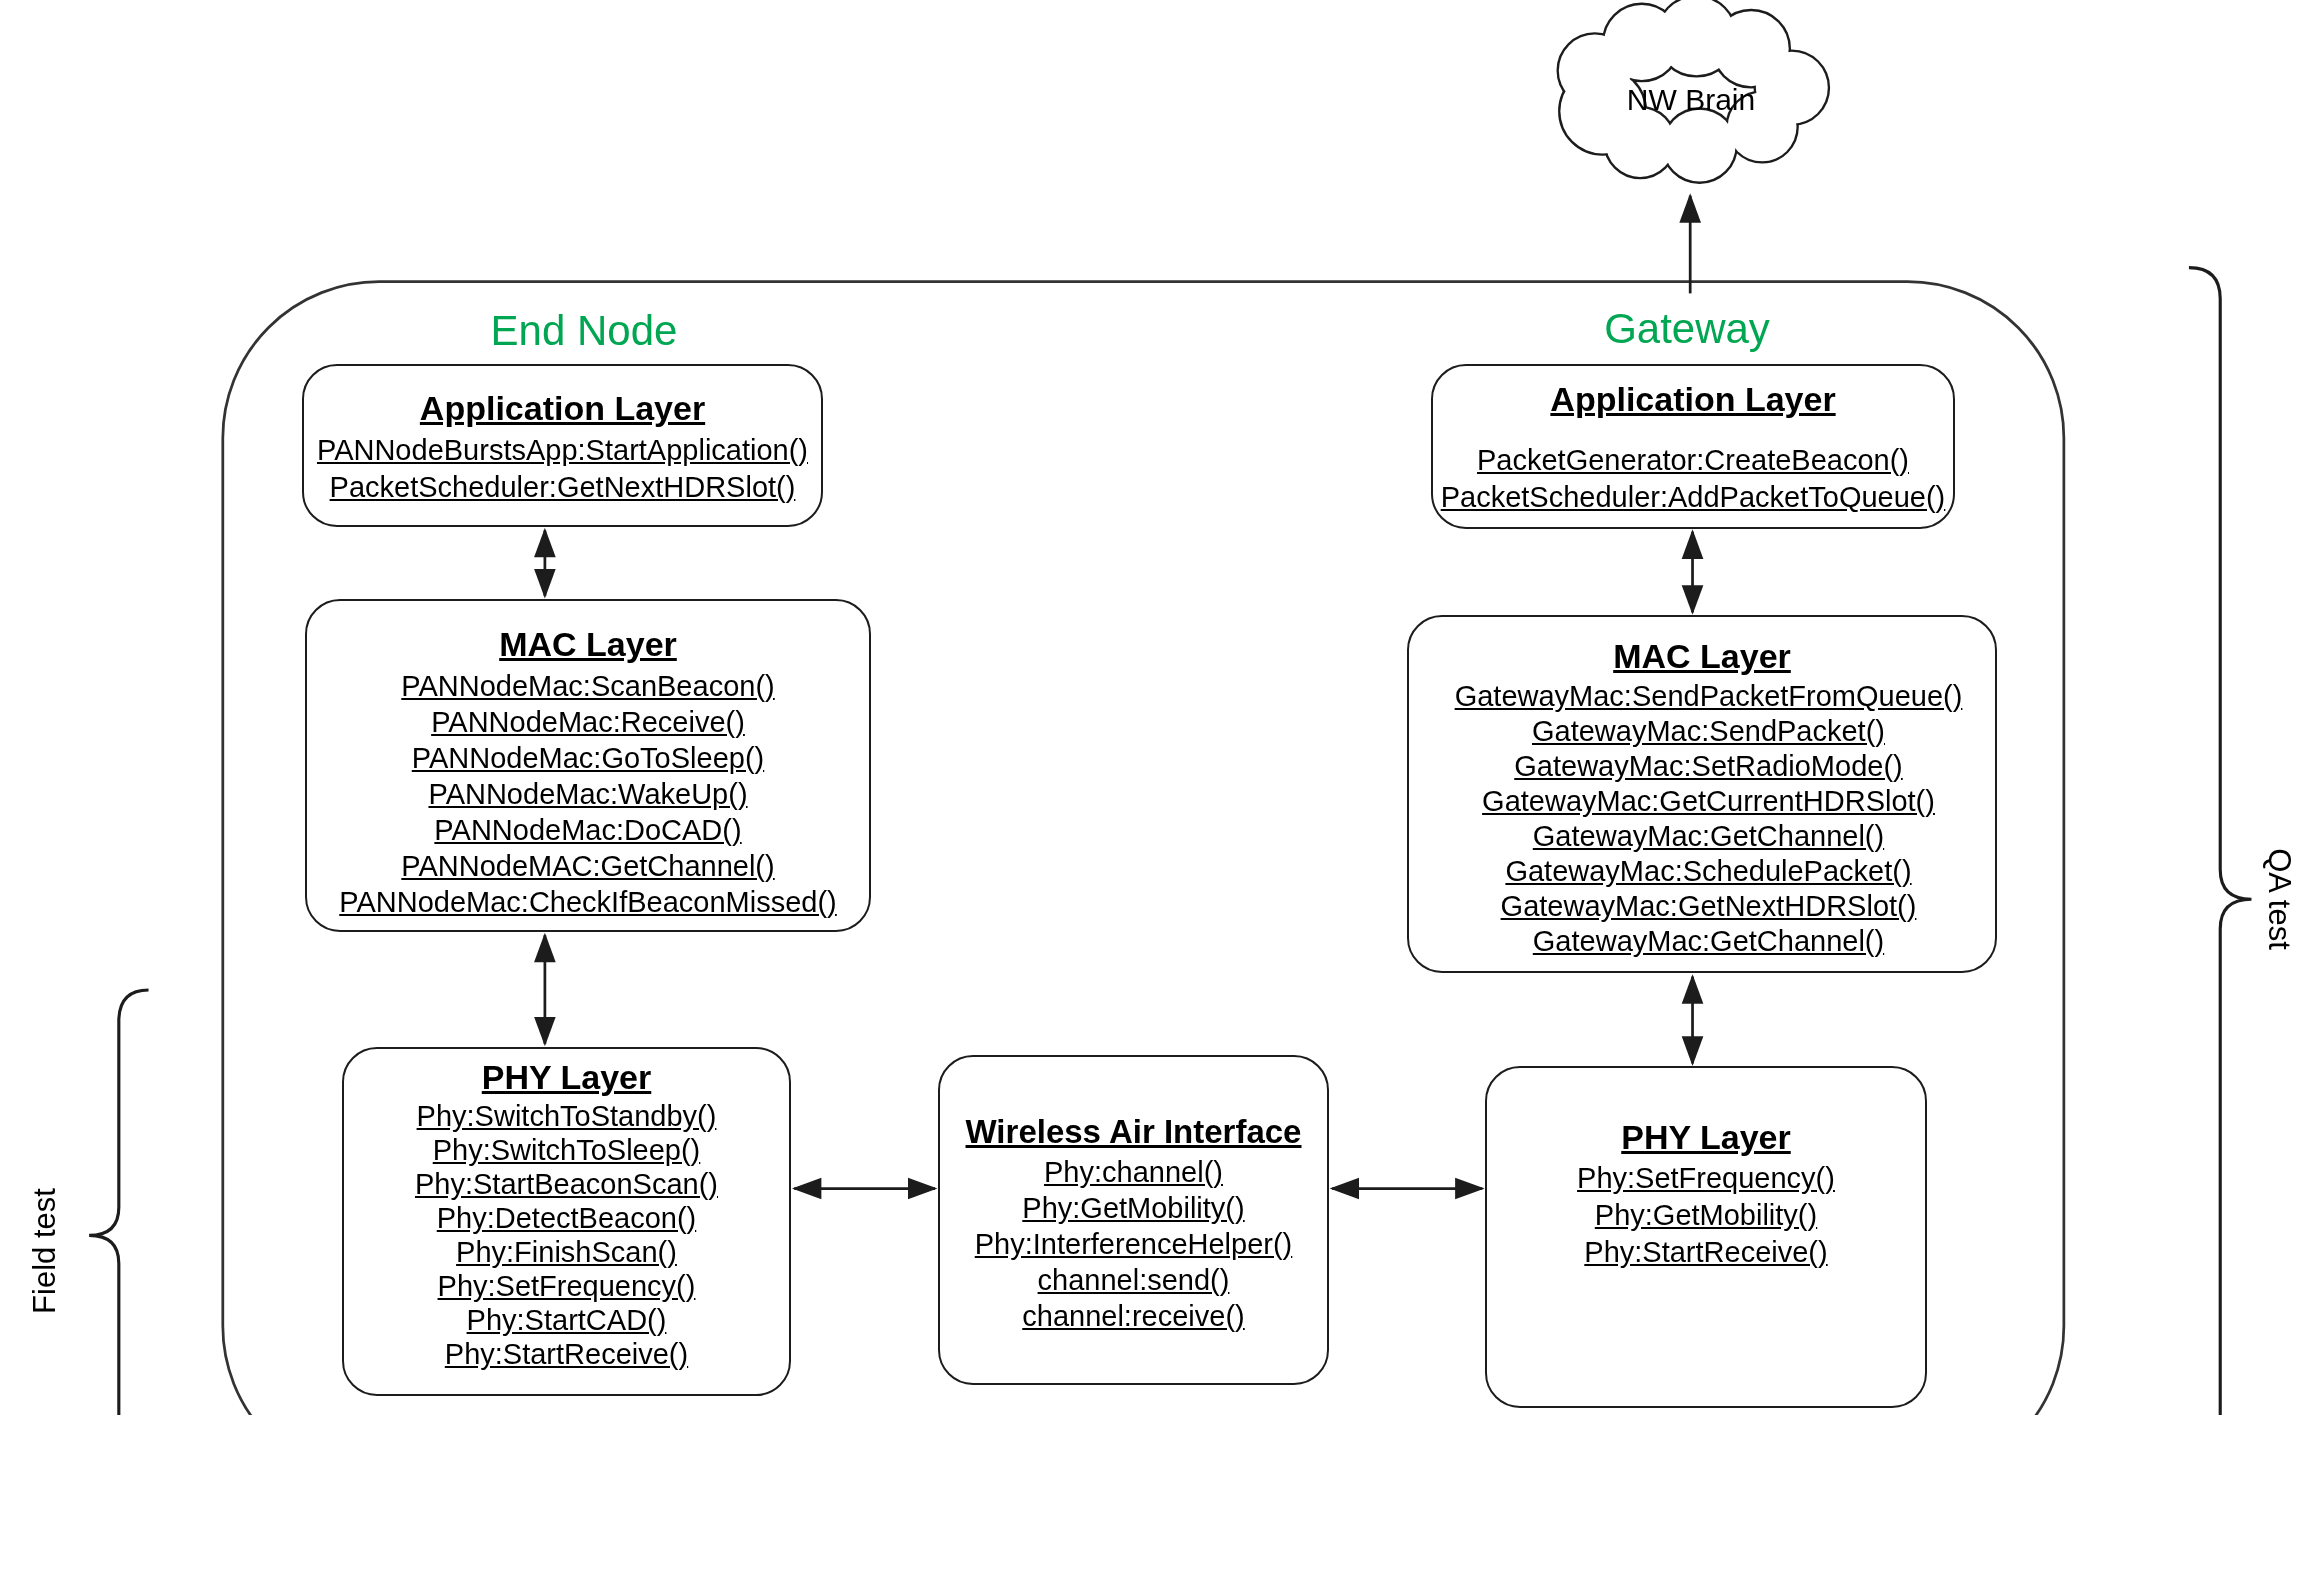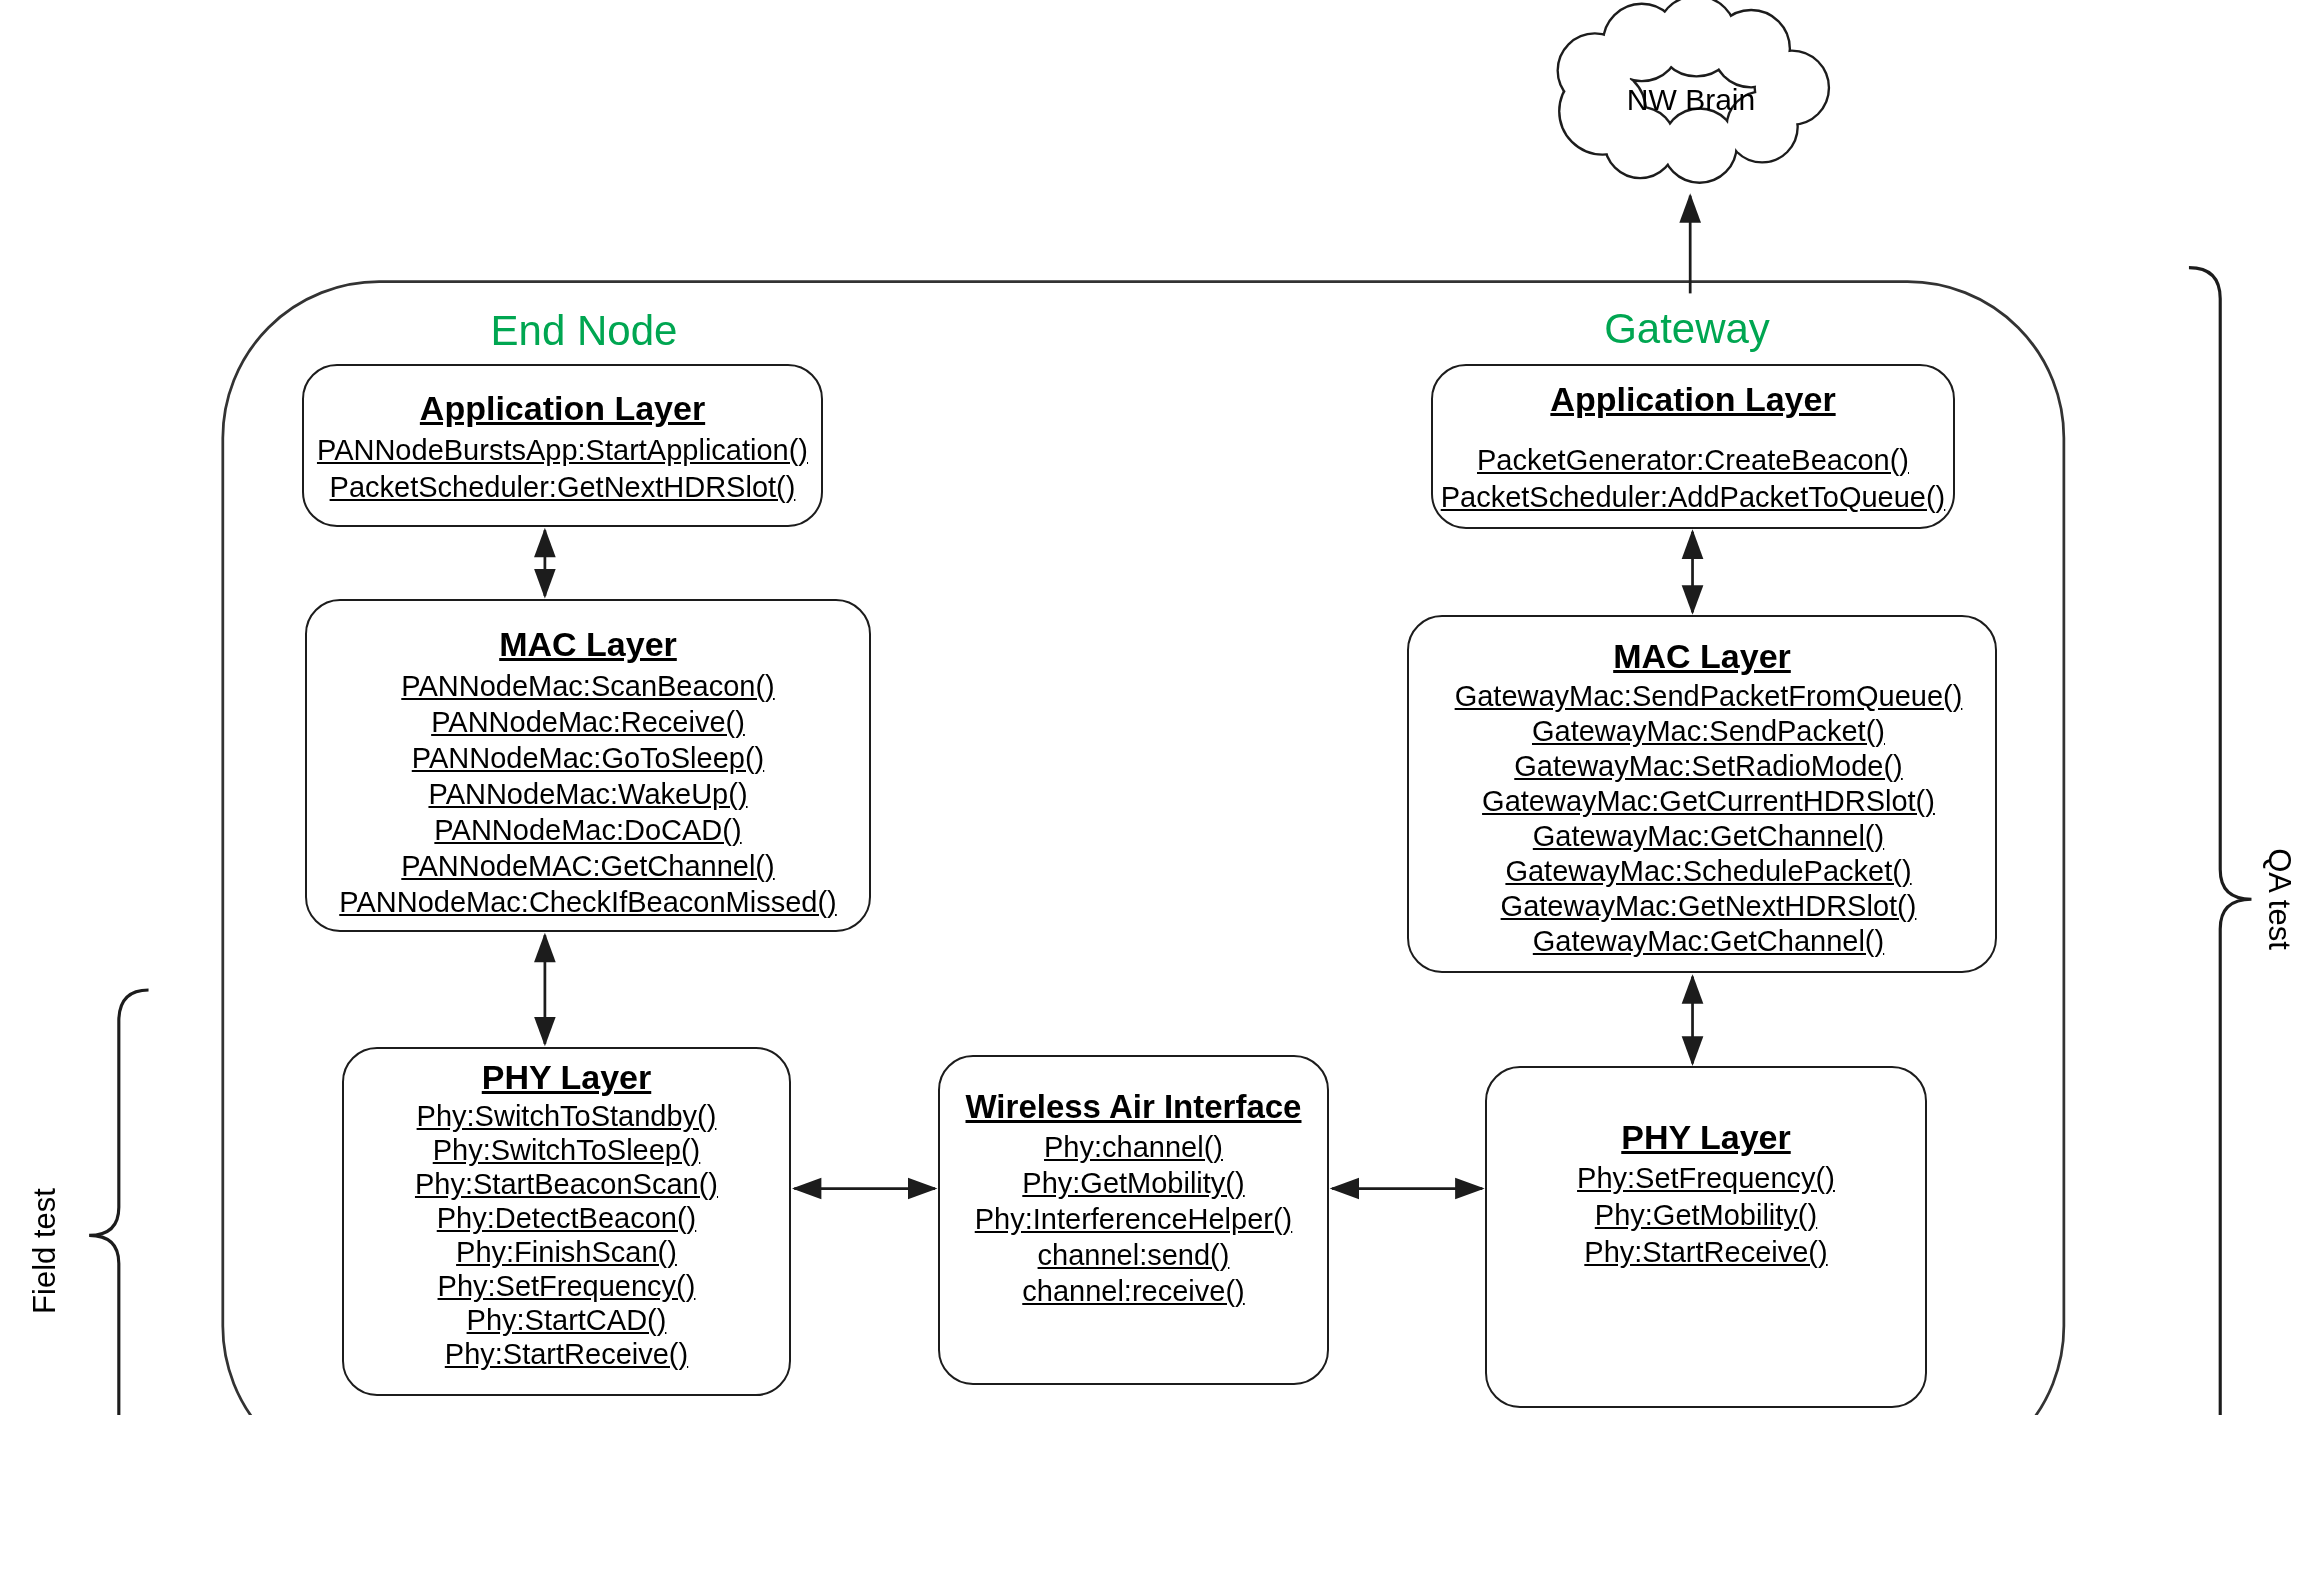--- a/index.html
+++ b/index.html
@@ -19,21 +19,21 @@
   #end-app .title{line-height:47px;}
   #end-app .m{line-height:37px;}
 
   #end-mac{left:305px;top:599px;width:566px;height:333px;padding-top:20.3px;}
   #end-mac .title{line-height:47px;}
 
   #end-phy{left:342px;top:1047px;width:449px;height:349px;padding-top:6.3px;}
   #end-phy .title{line-height:44px;}
   #end-phy .m{line-height:34px;}
 
-  #air{left:938px;top:1055px;width:391px;height:330px;padding-top:28px;}
+  #air{left:938px;top:1055px;width:391px;height:330px;padding-top:53px;}
   #air .title{font-size:33px;line-height:44px;}
 
   #gw-app{left:1431px;top:364px;width:524px;height:165px;padding-top:11px;}
   #gw-app .title{line-height:45px;}
   #gw-app .gap{height:20.3px;}
   #gw-app .m{line-height:37px;}
 
   #gw-mac{left:1407px;top:615px;width:590px;height:358px;padding-top:17px;}
   #gw-mac .title{line-height:45px;}
   #gw-mac .m{line-height:35px;margin-left:13px;}

